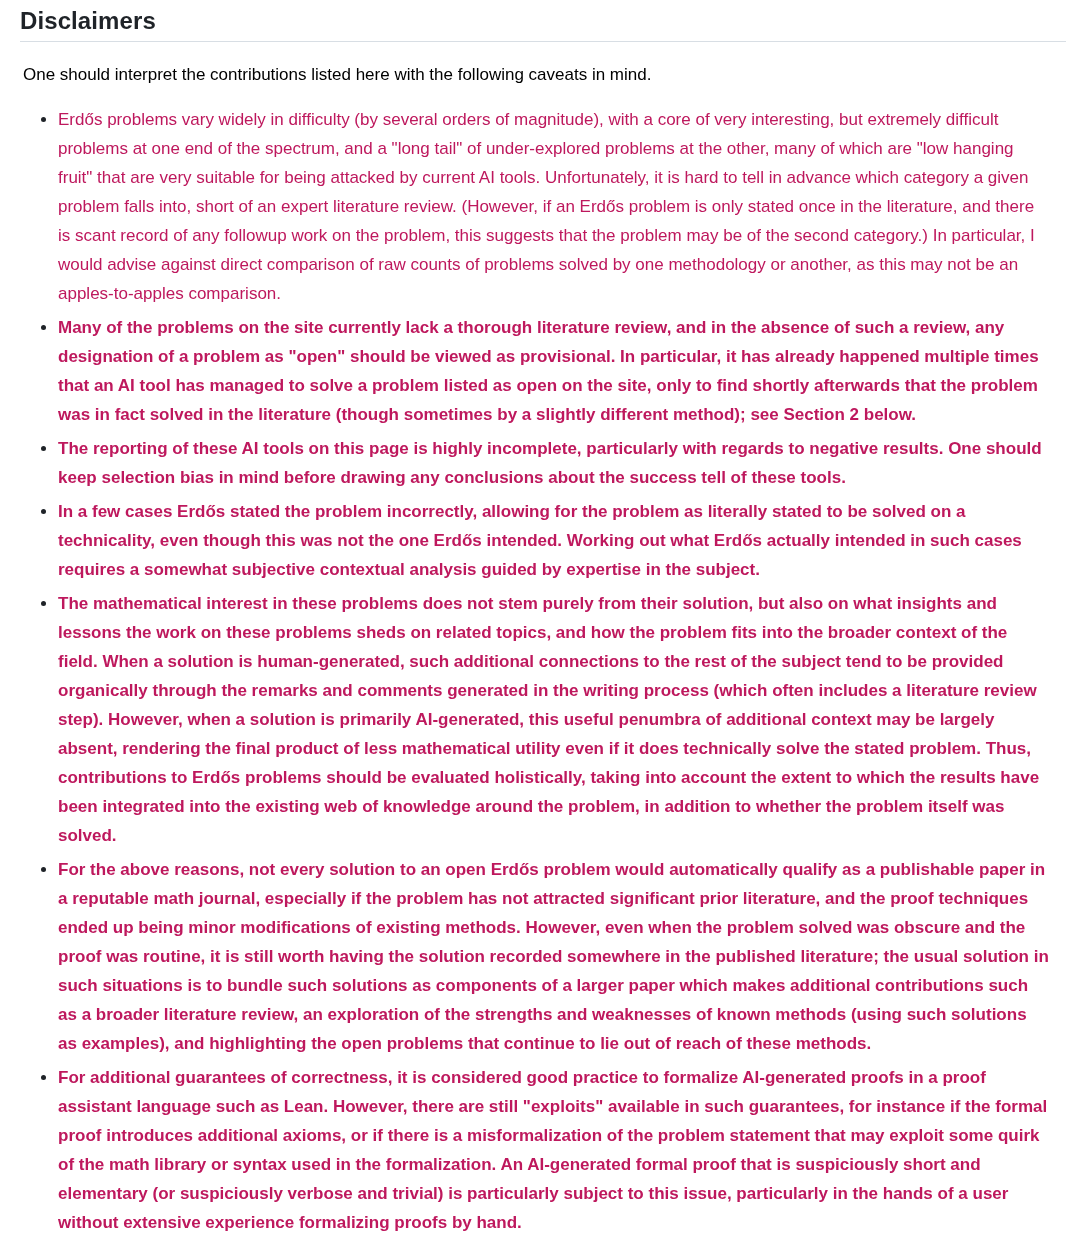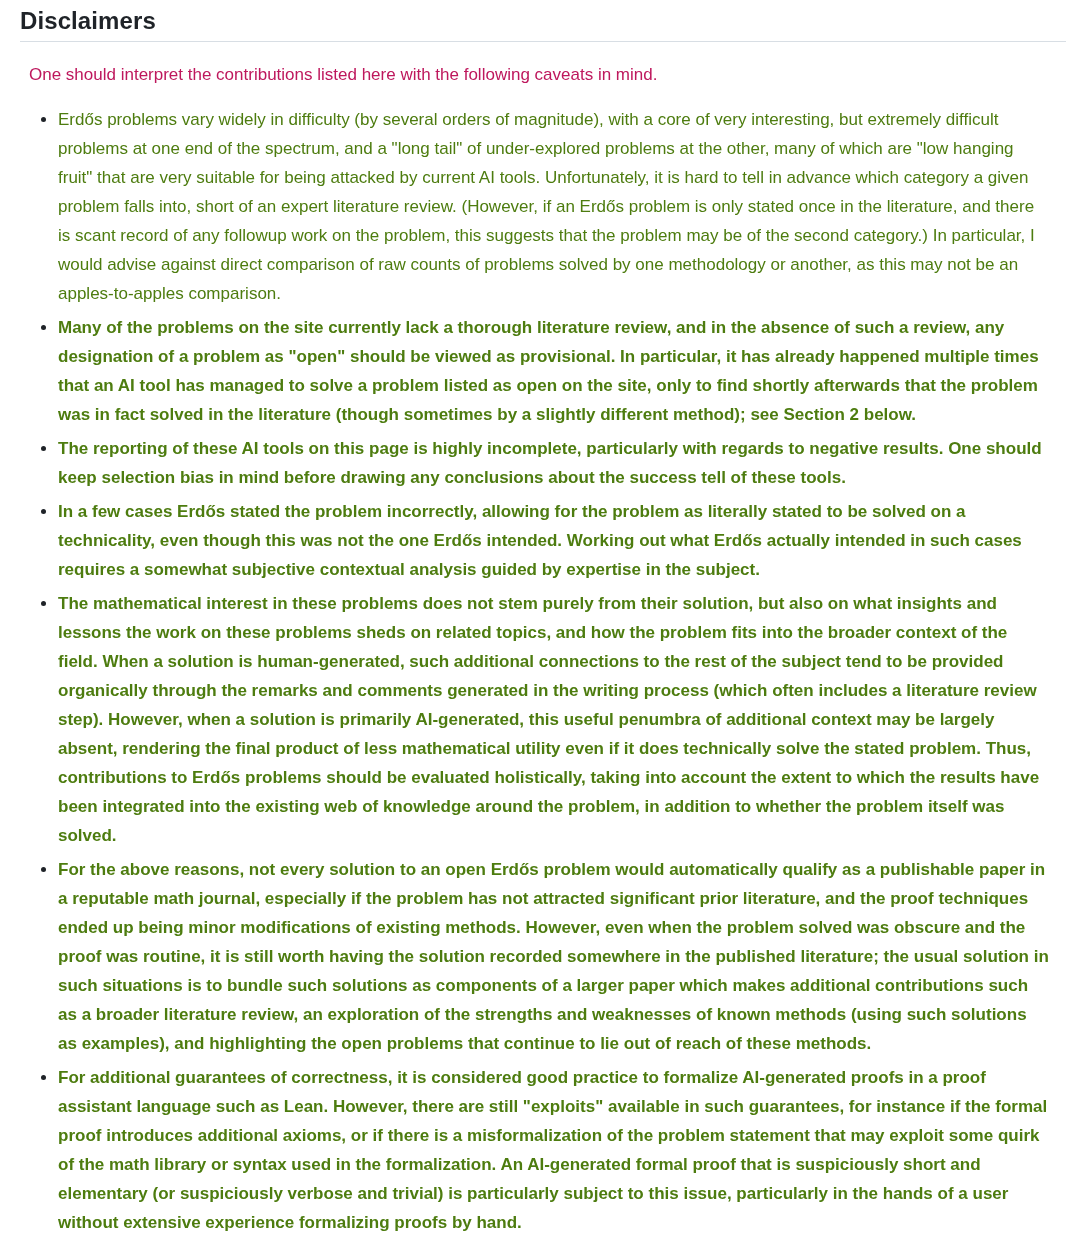--- a/index.html
+++ b/index.html
@@ -22,31 +22,31 @@
     letter-spacing: 0.1px;
     color: #1f2328;
   }
   .title-divider {
     border: none;
     border-top: 1px solid #d8dee4;
     margin: 5px 0 0 0;
     height: 0;
   }
   .intro {
-    margin: 18px 0 0 9px;
+    margin: 18px 0 0 3px;
     font-size: 17px;
     line-height: 29px;
-    color: #be185d;
+    color: #000000;
   }
   .bullets {
     margin: 16px 16px 0 0;
     padding: 0 0 0 38px;
     font-size: 17px;
     line-height: 29px;
-    color: #4d7c0f;
+    color: #be185d;
   }
   .bullets li {
     margin: 0;
     padding: 0;
   }
   .bullets li + li {
     margin-top: 5px;
     font-weight: bold;
   }
   .bullets li::marker {

